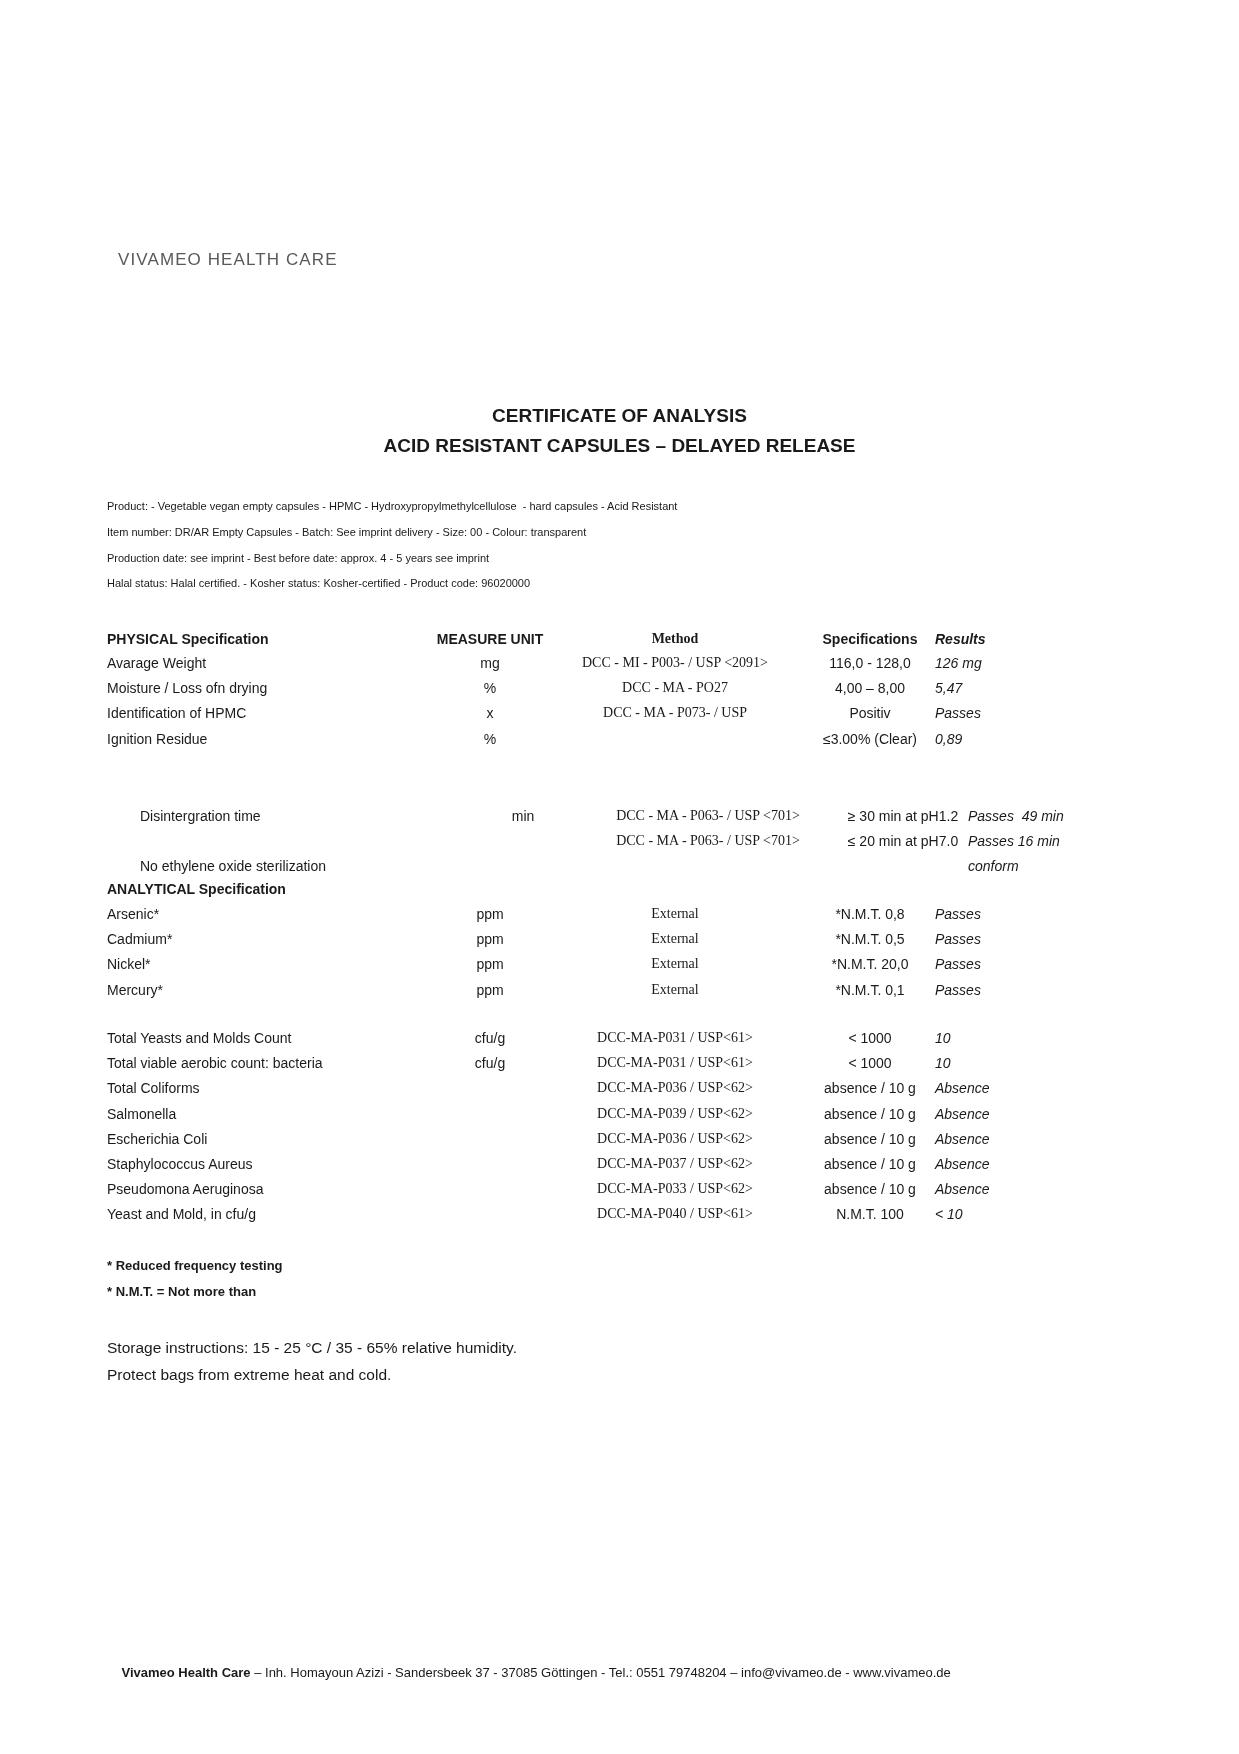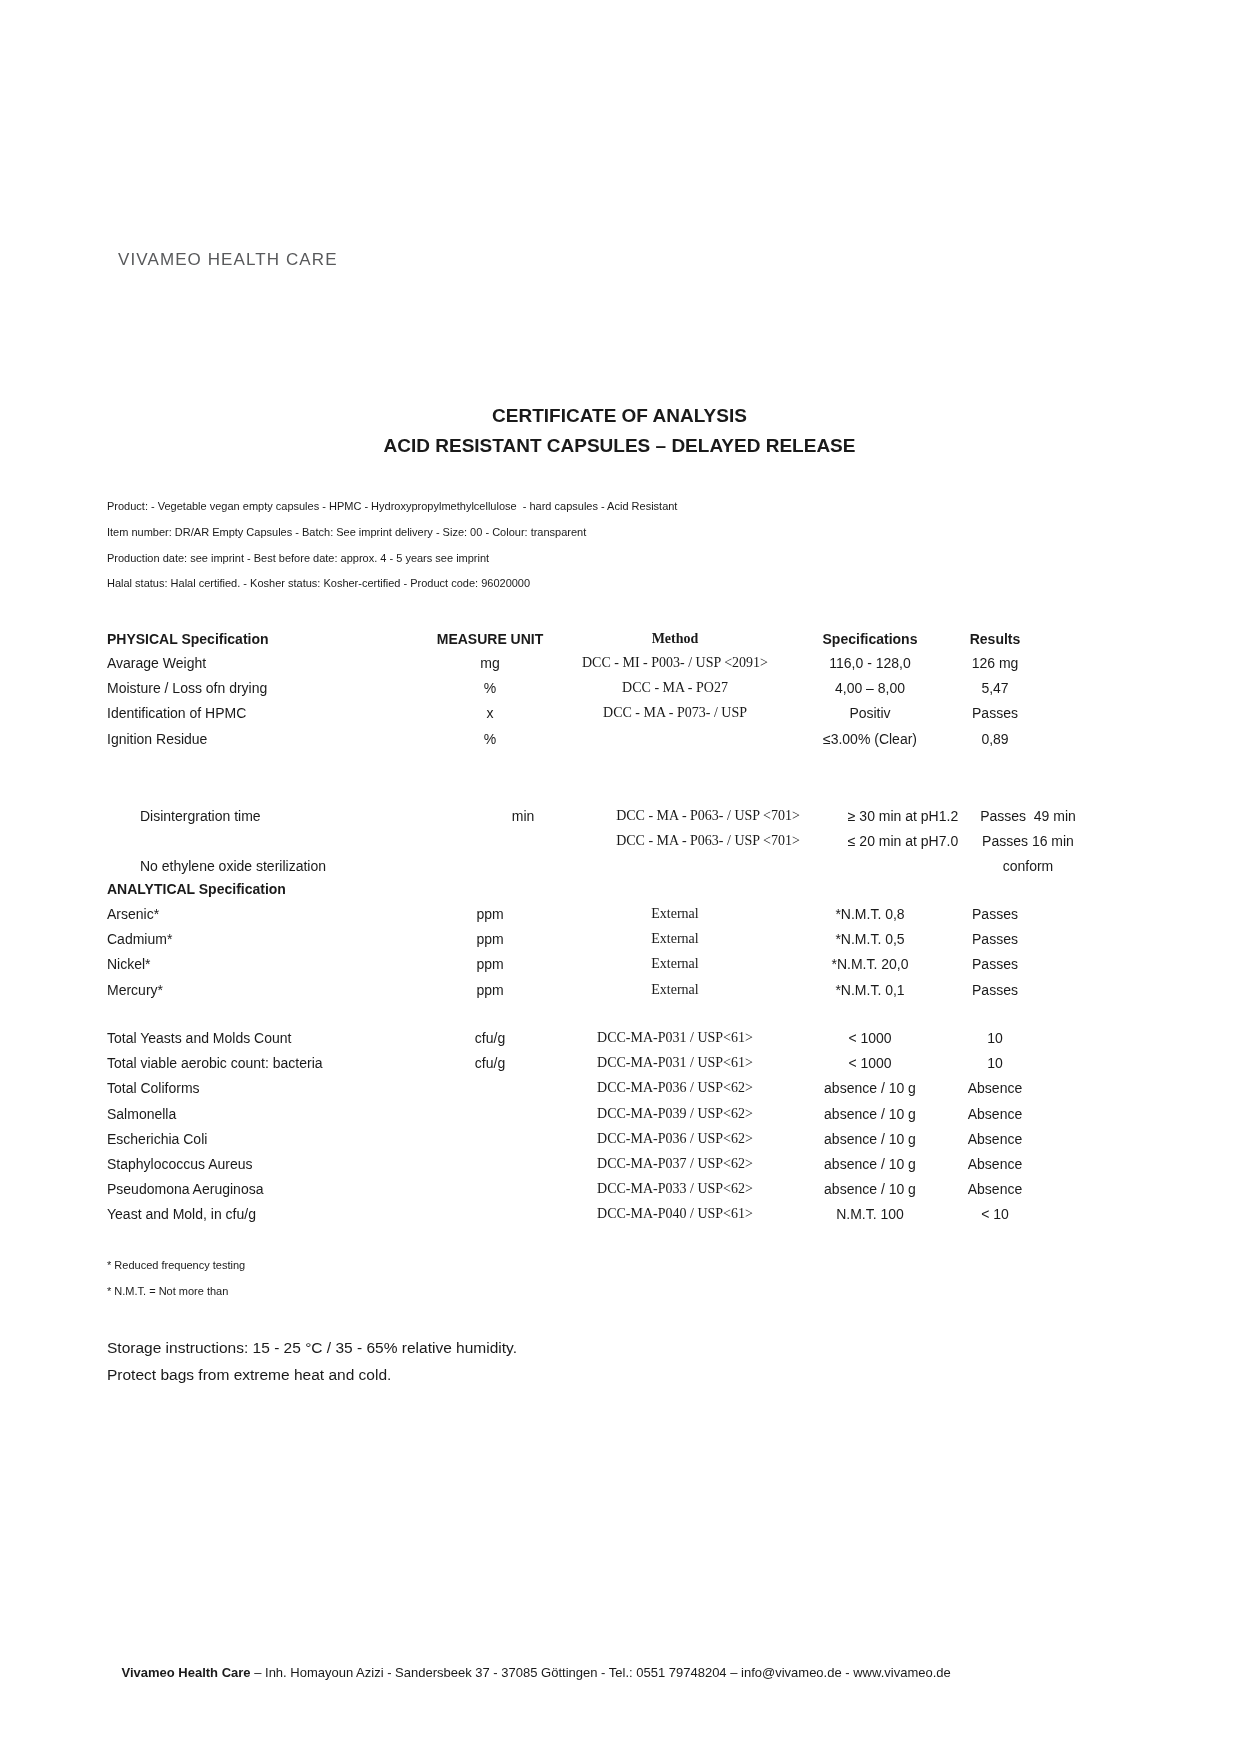--- a/index.html
+++ b/index.html
@@ -30,26 +30,26 @@
   .product-line{font-size:11px;line-height:25.8px;white-space:pre;}
 
   
   .tbl{left:107px;width:960px;}
   .trow{position:relative;height:25.2px;}
   .cell{position:absolute;top:0;font-size:14px;white-space:pre;}
   .c1{left:0;width:280px;text-align:left;}
   .c2{left:283px;width:200px;text-align:center;}
   .c3{left:453px;width:230px;text-align:center;font-family:Liberation Serif, serif;}
   .c4{left:683px;width:160px;text-align:center;}
-  .c5{left:828px;width:120px;text-align:center;}
+  .c5{left:828px;width:120px;text-align:left;font-style:italic;}
   .bold{font-weight:bold;}
 
   
   .footnotes{left:107px;top:1253px;}
-  .footnote-line{font-size:11px;line-height:25.5px;white-space:pre;}
+  .footnote-line{font-size:13px;line-height:25.5px;white-space:pre;font-weight:bold;}
   .storage{left:107px;top:1334px;}
   .storage-line{font-size:15.5px;line-height:27px;white-space:pre;}
 
   
   .footer{left:107px;top:1650px;width:1060px;font-size:13px;white-space:pre;}
 </style>
 </head>
 <body>
 
 <div class="page">

